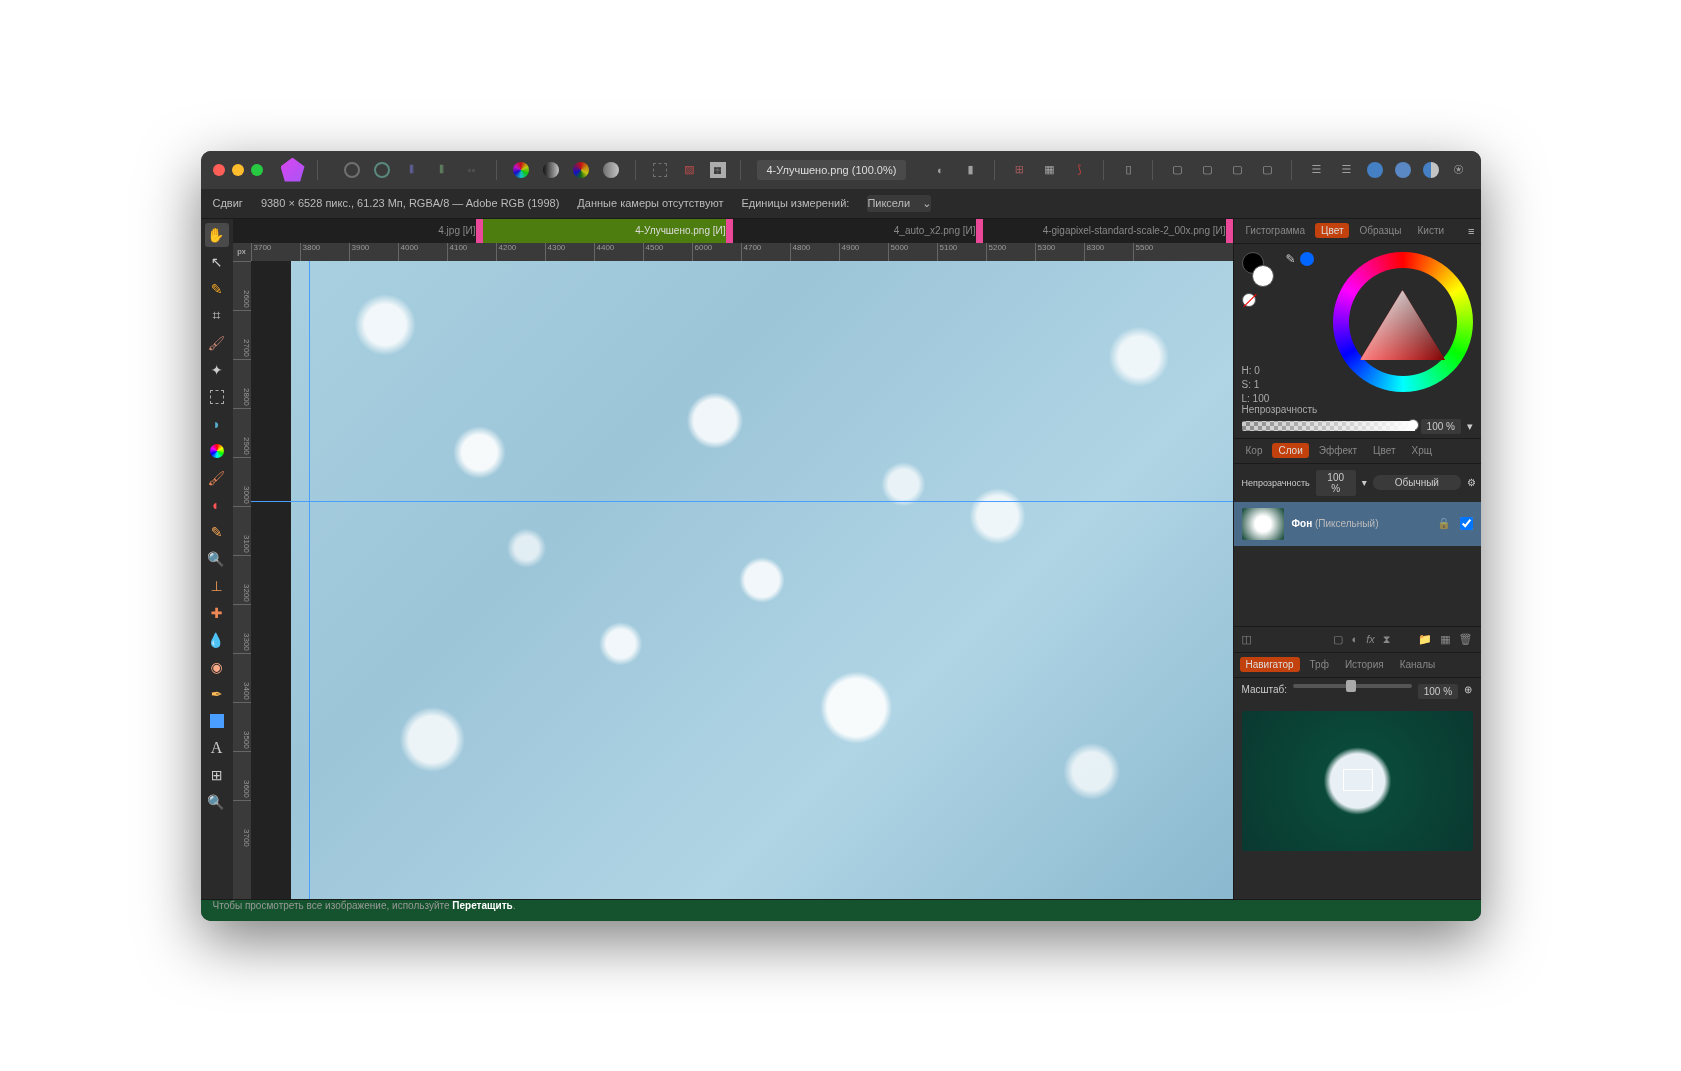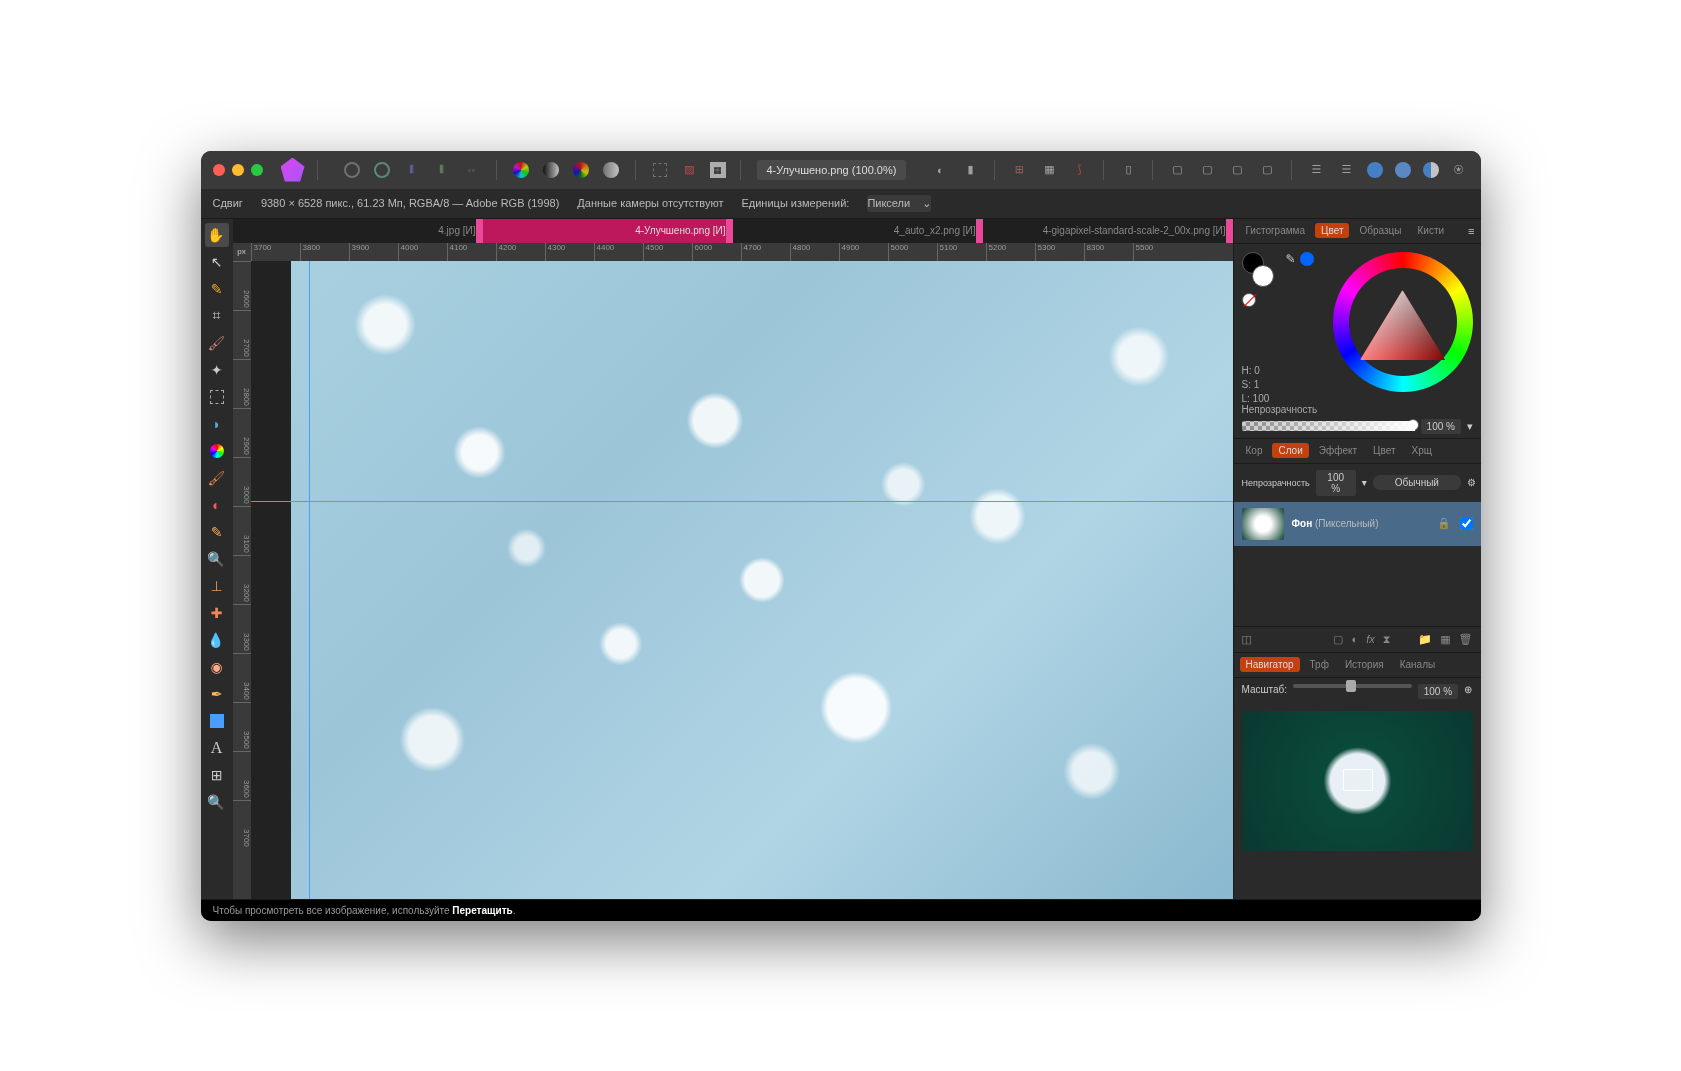--- a/index.html
+++ b/index.html
@@ -29,21 +29,21 @@
 .infobar{height:30px;background:#2a2a2a;display:flex;align-items:center;padding:0 12px;gap:18px;color:#bbb;border-bottom:1px solid #1a1a1a;}
 .dropdown{background:#3a3a3a;padding:2px 0;border-radius:3px;display:flex;align-items:center;gap:12px;}
 .dropdown::after{content:"⌄";}
 .body{flex:1;display:flex;min-height:0;}
 .toolbox{width:32px;background:#2a2a2a;display:flex;flex-direction:column;padding:4px 0;gap:3px;align-items:center;}
 .tool{width:24px;height:24px;display:flex;align-items:center;justify-content:center;cursor:pointer;border-radius:3px;font-size:14px;}
 .tool.active{background:#4a4a4a;}
 .center{flex:1;display:flex;flex-direction:column;min-width:0;}
 .tabs{height:24px;background:#1f1f1f;display:flex;}
 .tab{flex:1;display:flex;align-items:center;justify-content:flex-end;color:#888;border-right:7px solid #ec4899;cursor:pointer;font-size:10px;}
-.tab.active{background:#be185d;color:#ddd;}
+.tab.active{background:#4d7c0f;color:#ddd;}
 .canvas-wrap{flex:1;position:relative;background:#222;display:flex;}
 .ruler-corner{width:18px;height:18px;background:#3a3a3a;position:absolute;top:0;left:0;z-index:3;font-size:8px;display:flex;align-items:center;justify-content:center;}
 .ruler-h{position:absolute;top:0;left:18px;right:0;height:18px;background:#3a3a3a;z-index:2;display:flex;overflow:hidden;font-size:8px;color:#999;}
 .ruler-h span{display:inline-block;width:49px;text-align:left;padding-left:2px;border-left:1px solid #666;}
 .ruler-v{position:absolute;top:18px;left:0;width:18px;bottom:0;background:#3a3a3a;z-index:2;display:flex;flex-direction:column;overflow:hidden;font-size:8px;color:#999;}
 .ruler-v span{height:49px;writing-mode:vertical-rl;text-align:right;padding-bottom:2px;border-top:1px solid #666;}
 .canvas{position:absolute;top:18px;left:18px;right:0;bottom:0;overflow:hidden;}
 .canvas-inner{position:absolute;inset:0;left:40px;background:radial-gradient(circle at 20% 30%,rgba(255,255,255,0.9) 2%,transparent 3%),radial-gradient(circle at 50% 50%,rgba(255,255,255,0.85) 3%,transparent 4%),radial-gradient(circle at 75% 40%,rgba(255,255,255,0.8) 2.5%,transparent 3.5%),radial-gradient(circle at 35% 60%,rgba(255,255,255,0.85) 2%,transparent 3%),radial-gradient(circle at 60% 70%,rgba(255,255,255,0.9) 4%,transparent 5%),radial-gradient(circle at 85% 80%,rgba(255,255,255,0.75) 2%,transparent 3%),radial-gradient(circle at 15% 75%,rgba(255,255,255,0.8) 2.5%,transparent 3.5%),radial-gradient(circle at 45% 25%,rgba(255,255,255,0.85) 3%,transparent 4%),radial-gradient(circle at 90% 15%,rgba(255,255,255,0.8) 2%,transparent 3%),radial-gradient(circle at 25% 45%,rgba(255,255,255,0.7) 1.5%,transparent 2.5%),radial-gradient(circle at 65% 35%,rgba(255,255,255,0.75) 2%,transparent 3%),radial-gradient(circle at 10% 10%,rgba(255,255,255,0.85) 2%,transparent 3%),linear-gradient(135deg,#a8d0e0,#9cc5d8,#b0d5e5,#8ab8ce);}
 .guide-h{position:absolute;left:0;right:0;height:1px;background:#4a9eff;top:240px;}
 .guide-v{position:absolute;top:0;bottom:0;width:1px;background:#4a9eff;left:58px;}
@@ -81,21 +81,21 @@
 .layer-name span{color:#bbb;}
 .layers-empty{height:80px;}
 .layers-footer{padding:6px 8px;display:flex;gap:8px;justify-content:flex-end;color:#888;border-top:1px solid #1a1a1a;}
 .layers-footer span{cursor:pointer;}
 .nav-panel{border-top:1px solid #1a1a1a;}
 .nav-controls{padding:6px 8px;display:flex;align-items:flex-start;gap:6px;font-size:10px;}
 .nav-slider{flex:1;height:4px;background:#555;border-radius:2px;position:relative;}
 .nav-slider-handle{position:absolute;left:45%;top:-4px;width:10px;height:12px;background:#aaa;border-radius:2px;}
 .nav-thumb{margin:6px 8px;height:140px;background:radial-gradient(circle at 50% 50%,#e8f0f5 20%,#0a4a3a 25%,#0a3830 100%);border-radius:2px;position:relative;}
 .nav-viewport{position:absolute;top:42%;left:44%;width:30px;height:22px;border:1px solid #fff;}
-.statusbar{height:22px;background:#000000;display:flex;align-items:center;padding:0 12px;color:#999;font-size:10px;border-top:1px solid #1a1a1a;}
+.statusbar{height:22px;background:#14532d;display:flex;padding:0 12px;color:#999;font-size:10px;border-top:1px solid #1a1a1a;}
 .statusbar b{color:#fff;}
 .eyedropper{font-size:12px;}
 </style>
 </head>
 <body>
 
 <div class="window">
   <div class="titlebar">
     <div class="traffic">
       <span class="tl-close"></span>

